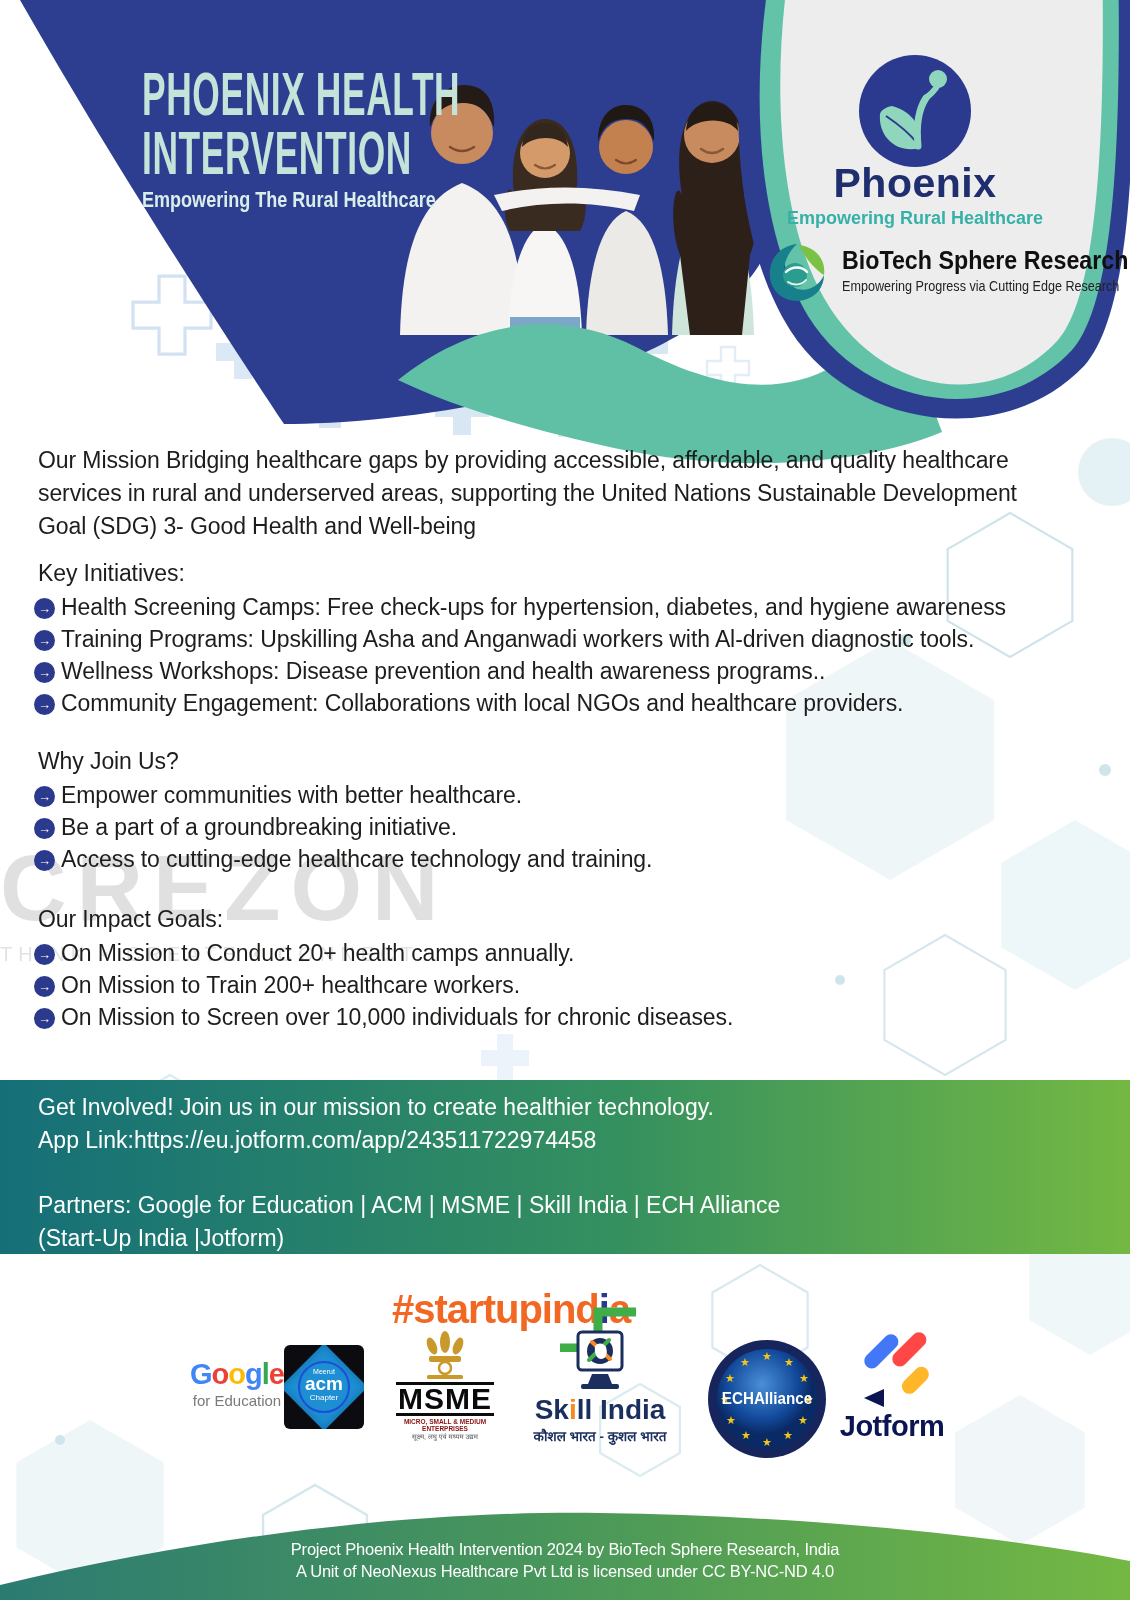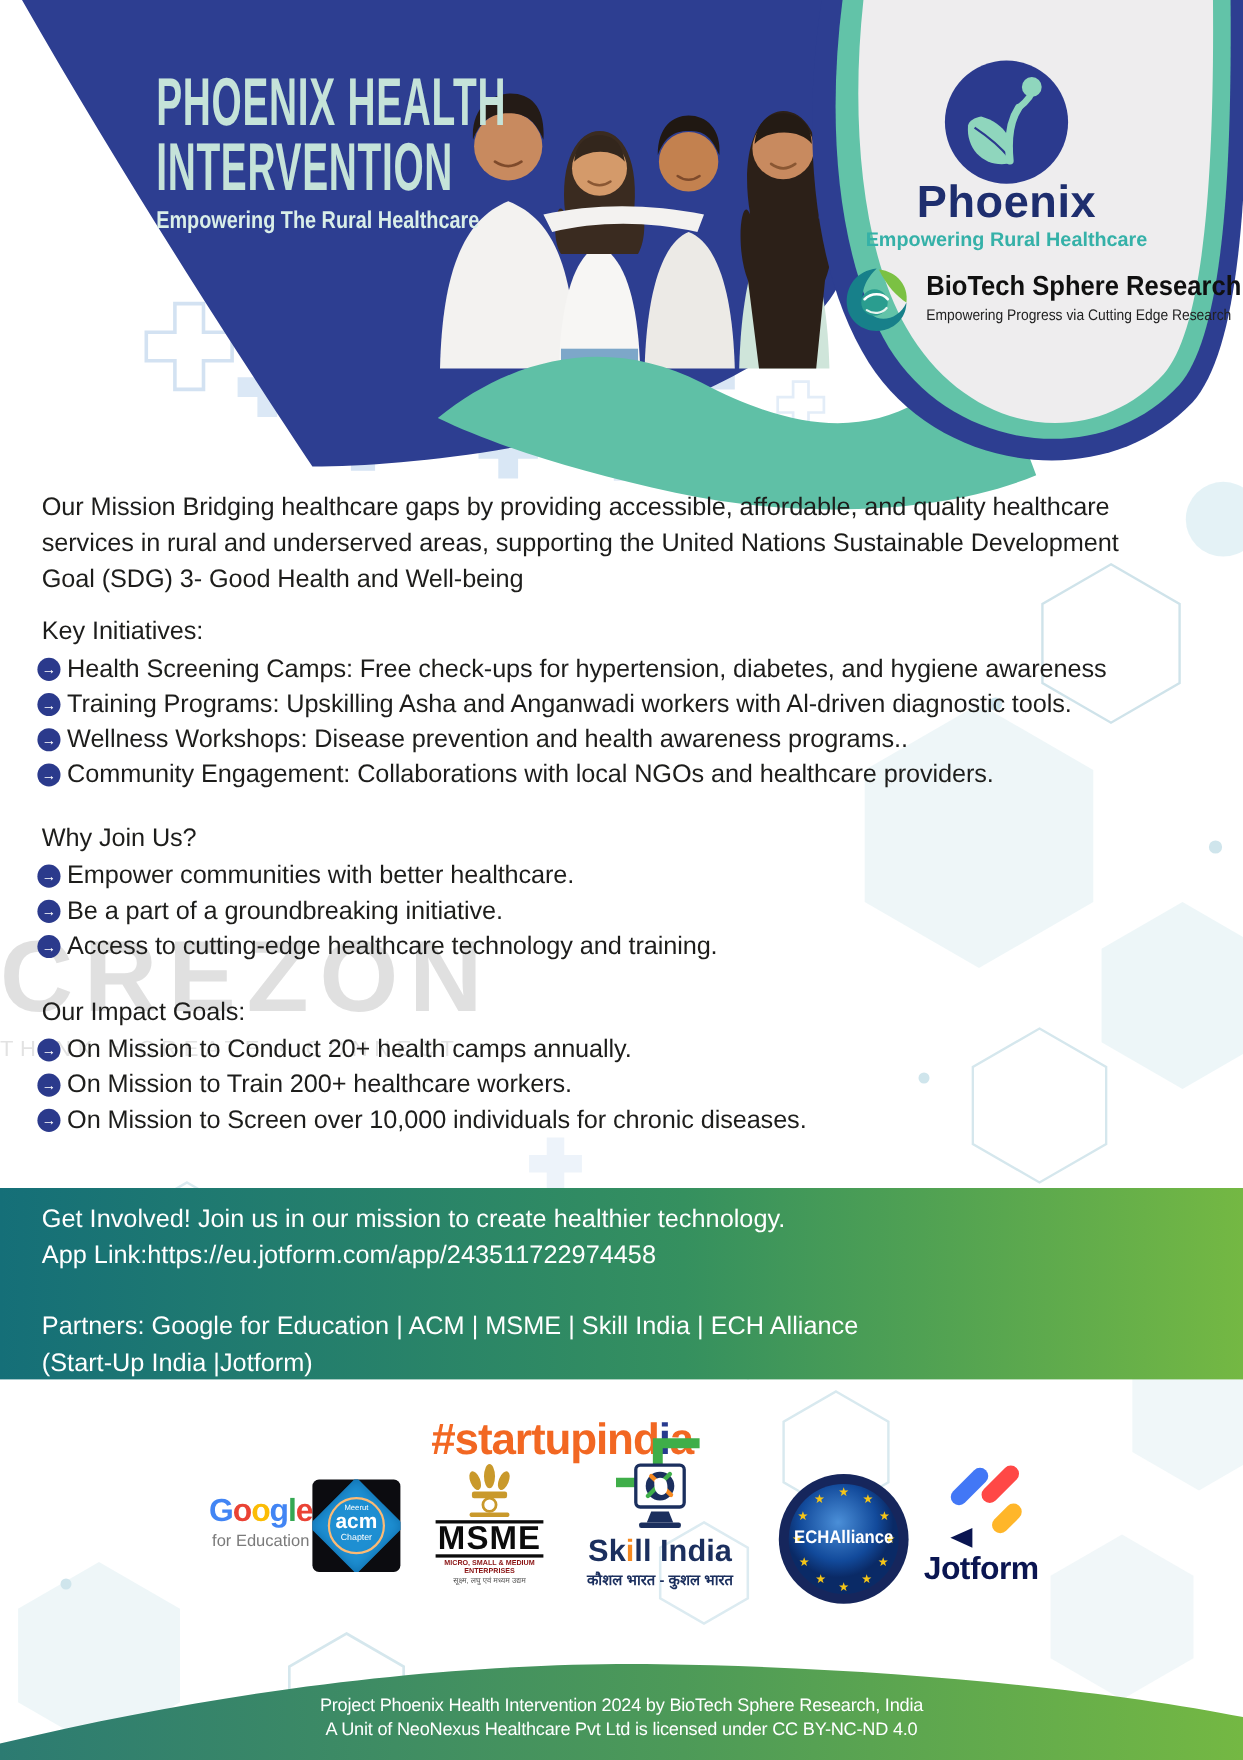--- a/index.html
+++ b/index.html
@@ -51,21 +51,21 @@
                 letter-spacing:-1px;white-space:nowrap;margin-top:15px;}
   .sui-o{color:#f26722;} .sui-b{color:#283a8e;}
   #google-logo{position:absolute;left:182px;top:1358px;width:110px;text-align:center;z-index:4;}
   #google-word{font-size:29px;font-weight:700;letter-spacing:-1px;}
   .g-blue{color:#4285F4;} .g-red{color:#EA4335;} .g-yellow{color:#FBBC05;} .g-green{color:#34A853;}
   #google-sub{font-size:15px;color:#7a7a7a;margin-top:1px;}
   #acm-logo{position:absolute;left:284px;top:1345px;width:80px;height:84px;background:#0c0c10;
             border-radius:6px;z-index:4;overflow:hidden;}
   #acm-diamond{position:absolute;left:9px;top:11px;width:62px;height:62px;background:#1e8fd2;
                transform:rotate(45deg);box-shadow:inset 0 0 10px #0d6aa8;}
-  #acm-circle{position:absolute;left:14px;top:16px;width:48px;height:48px;border:2px solid #fdba74;
+  #acm-circle{position:absolute;left:14px;top:16px;width:48px;height:48px;border:2px solid #1d4ed8;
               border-radius:50%;color:#fff;text-align:center;}
   #acm-top{font-size:7px;margin-top:5px;} #acm-mid{font-size:19px;font-weight:800;line-height:18px;}
   #acm-bot{font-size:8px;}
   #msme-logo{position:absolute;left:390px;top:1330px;width:110px;text-align:center;z-index:4;}
   #msme-word{font-size:30px;font-weight:800;color:#0b0b0b;letter-spacing:1px;line-height:28px;
              border-top:3px solid #0b0b0b;border-bottom:3px solid #0b0b0b;display:inline-block;padding:0 2px;}
   #msme-cap{font-size:6.5px;color:#8a1313;font-weight:700;margin-top:2px;}
   #msme-hindi{font-size:7px;color:#555;}
   #skill-logo{position:absolute;left:530px;top:1330px;width:140px;text-align:center;z-index:4;}
   #skill-word{font-size:28px;font-weight:800;color:#1b2f5e;letter-spacing:0;}

